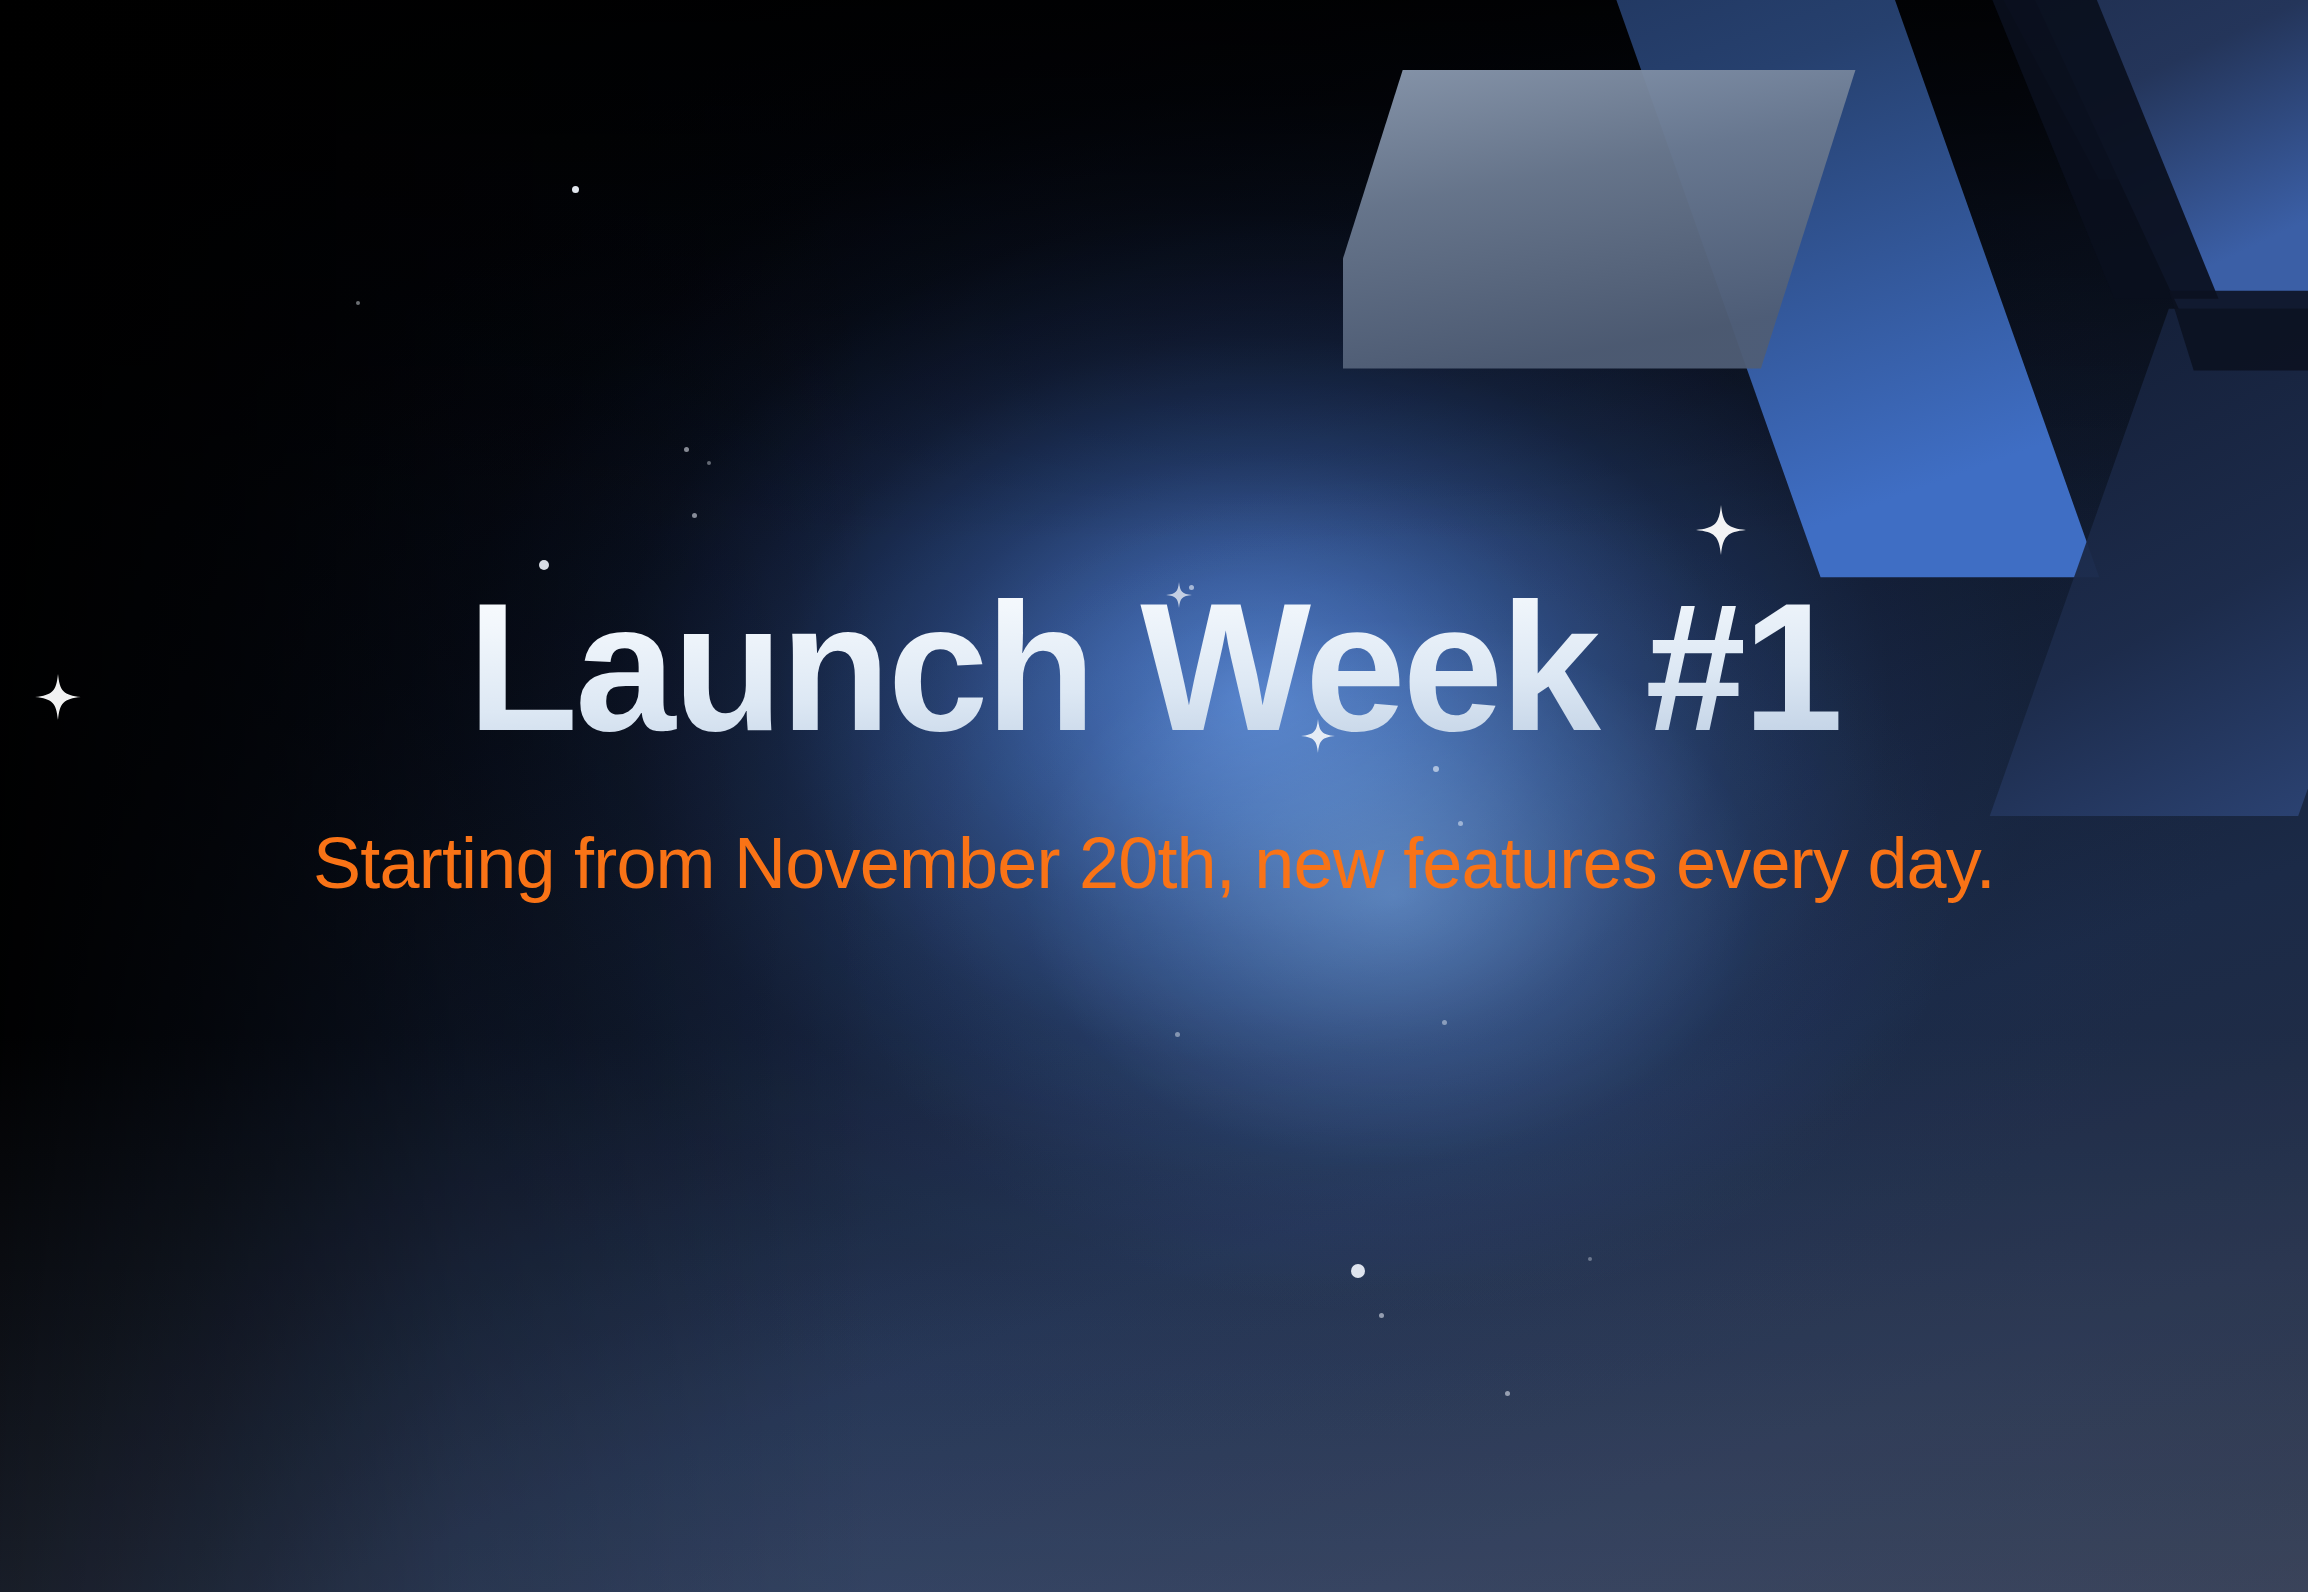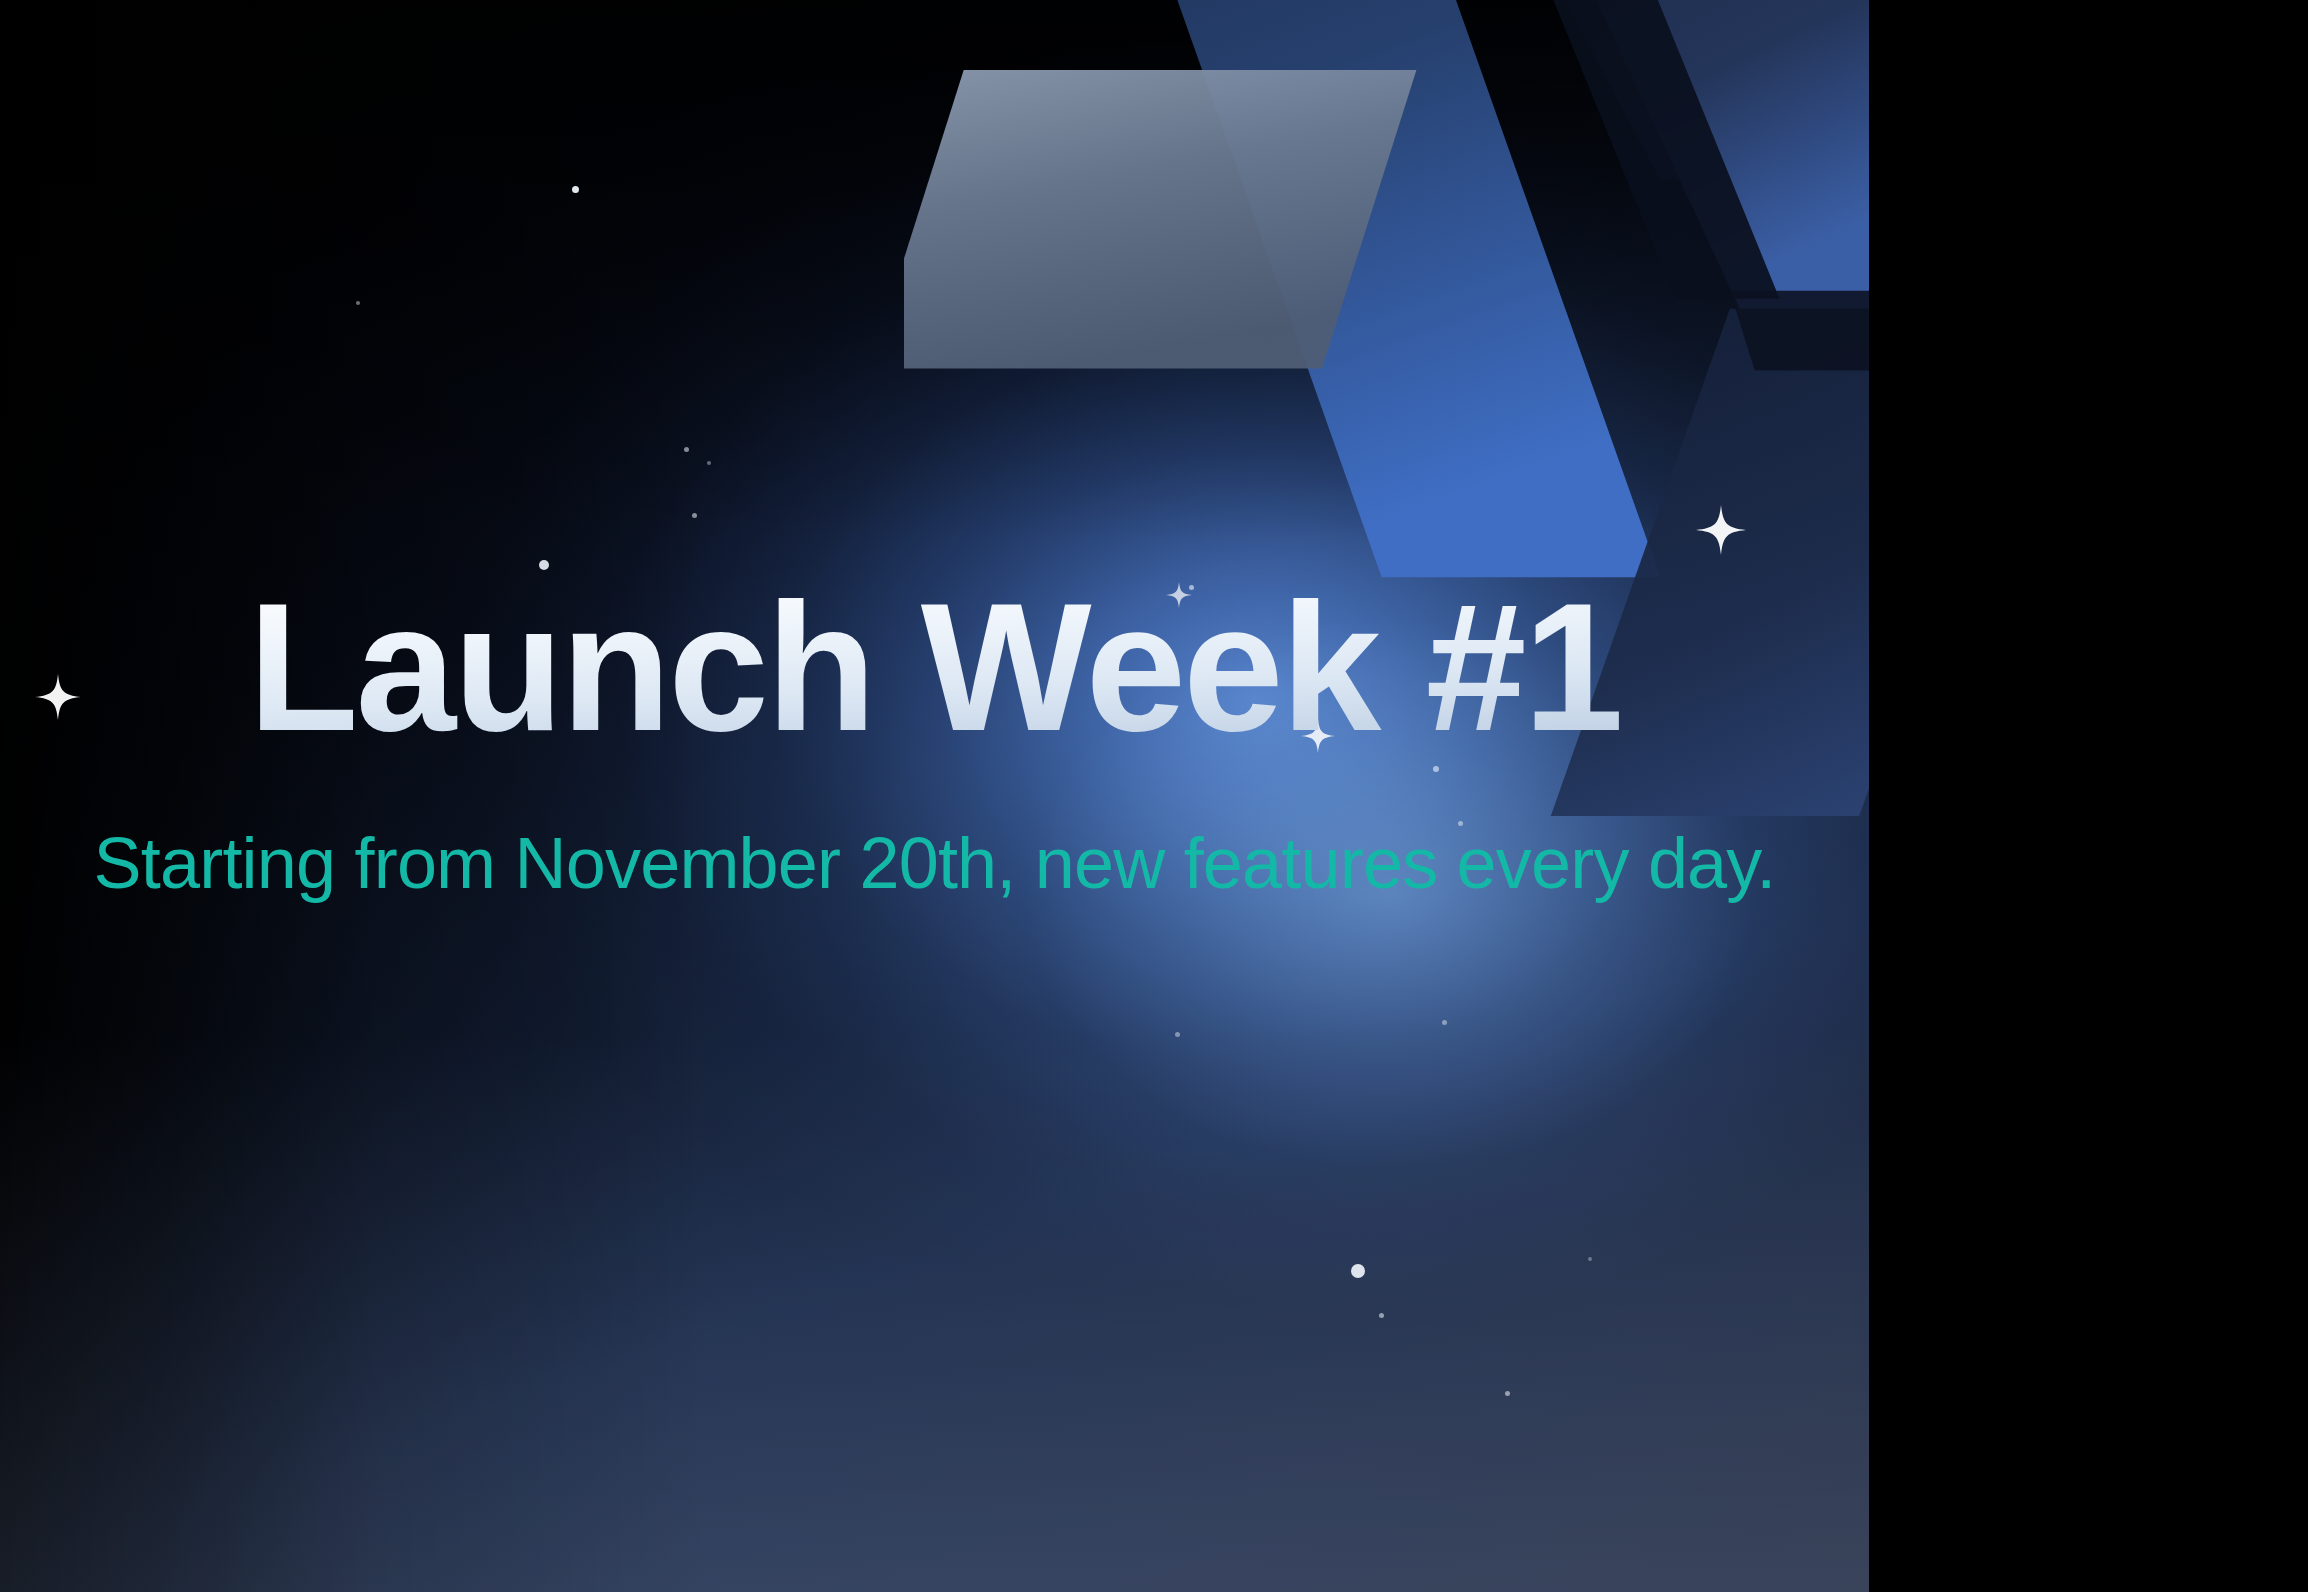--- a/index.html
+++ b/index.html
@@ -6,21 +6,21 @@
   * { margin:0; padding:0; box-sizing:border-box; }
   html, body {
     width:2308px; height:1592px;
     background:#000;
     overflow:hidden;
     font-family:"Liberation Sans", sans-serif;
   }
 
   #stage {
     position:relative;
-    width:1869px; height:1592px;
+    width:2308px; height:1592px;
     overflow:hidden;
     background:#05070d;
   }
 
   
   .bg-base {
     position:absolute; inset:0;
     background:
       linear-gradient(160deg,
         #000000 0%,
@@ -118,21 +118,21 @@
     text-shadow:none;
     white-space:nowrap;
   }
   .subhead {
     position:absolute;
     left:0; right:0;
     top:822px;
     font-size:72px;
     font-weight:normal;
     letter-spacing:-0.8px;
-    color:#14b8a6;
+    color:#f97316;
     white-space:nowrap;
   }
 </style>
 </head>
 <body>
 
 <div id="stage">
 
   <div class="bg-base"></div>
   <div class="bg-glow"></div>

